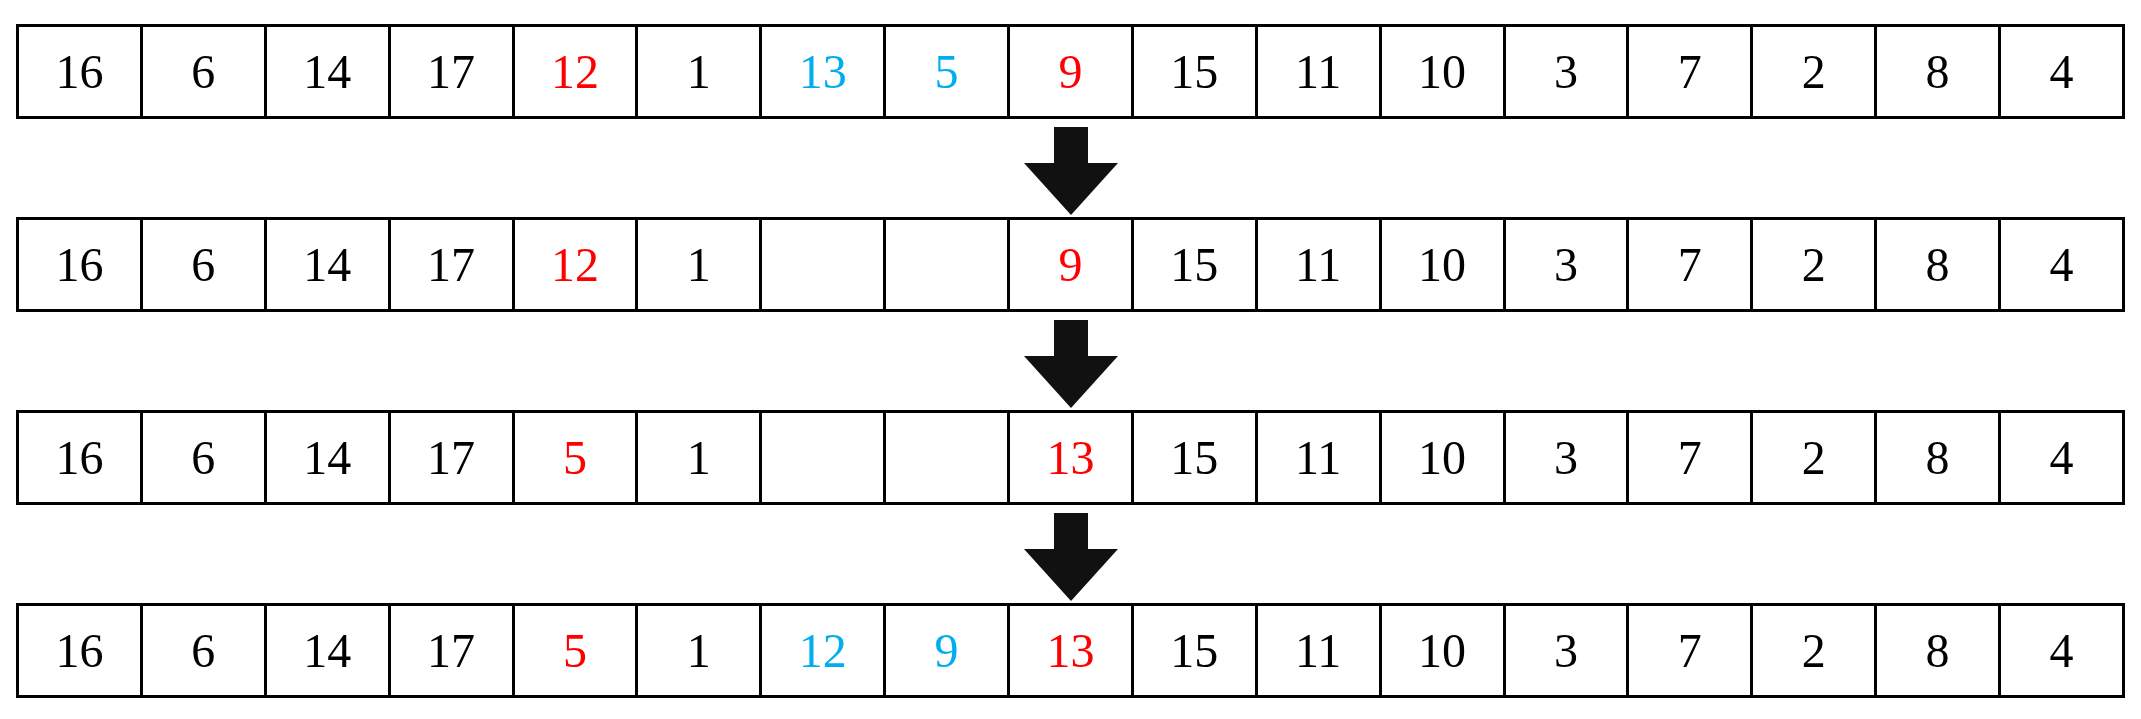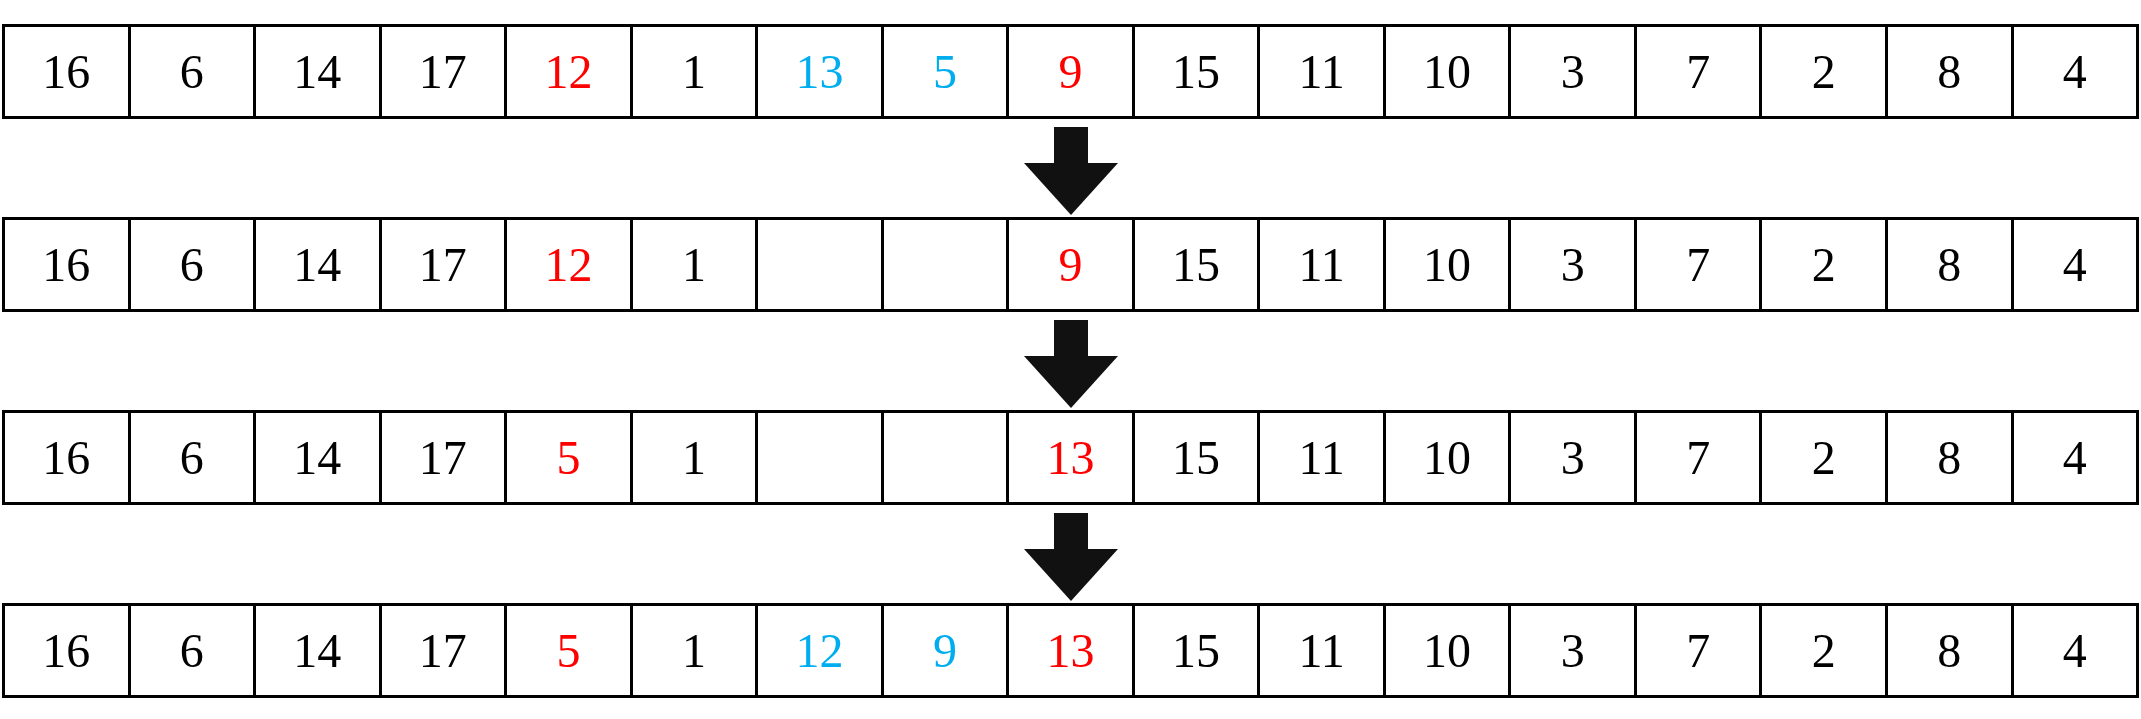--- a/index.html
+++ b/index.html
@@ -12,21 +12,21 @@
   }
   .diagram {
     position: relative;
     box-sizing: border-box;
     width: 2141px;
     padding-top: 24px;
     font-family: "Liberation Serif", "DejaVu Serif", serif;
   }
   .array-row {
     box-sizing: border-box;
-    margin: 0 2px;
+    margin: 0 16px;
     height: 95px;
     border: 3px solid #000000;
     display: flex;
     background: #ffffff;
   }
   .cell {
     flex: 1 1 0;
     border-right: 3px solid #000000;
     display: flex;
     align-items: center;

